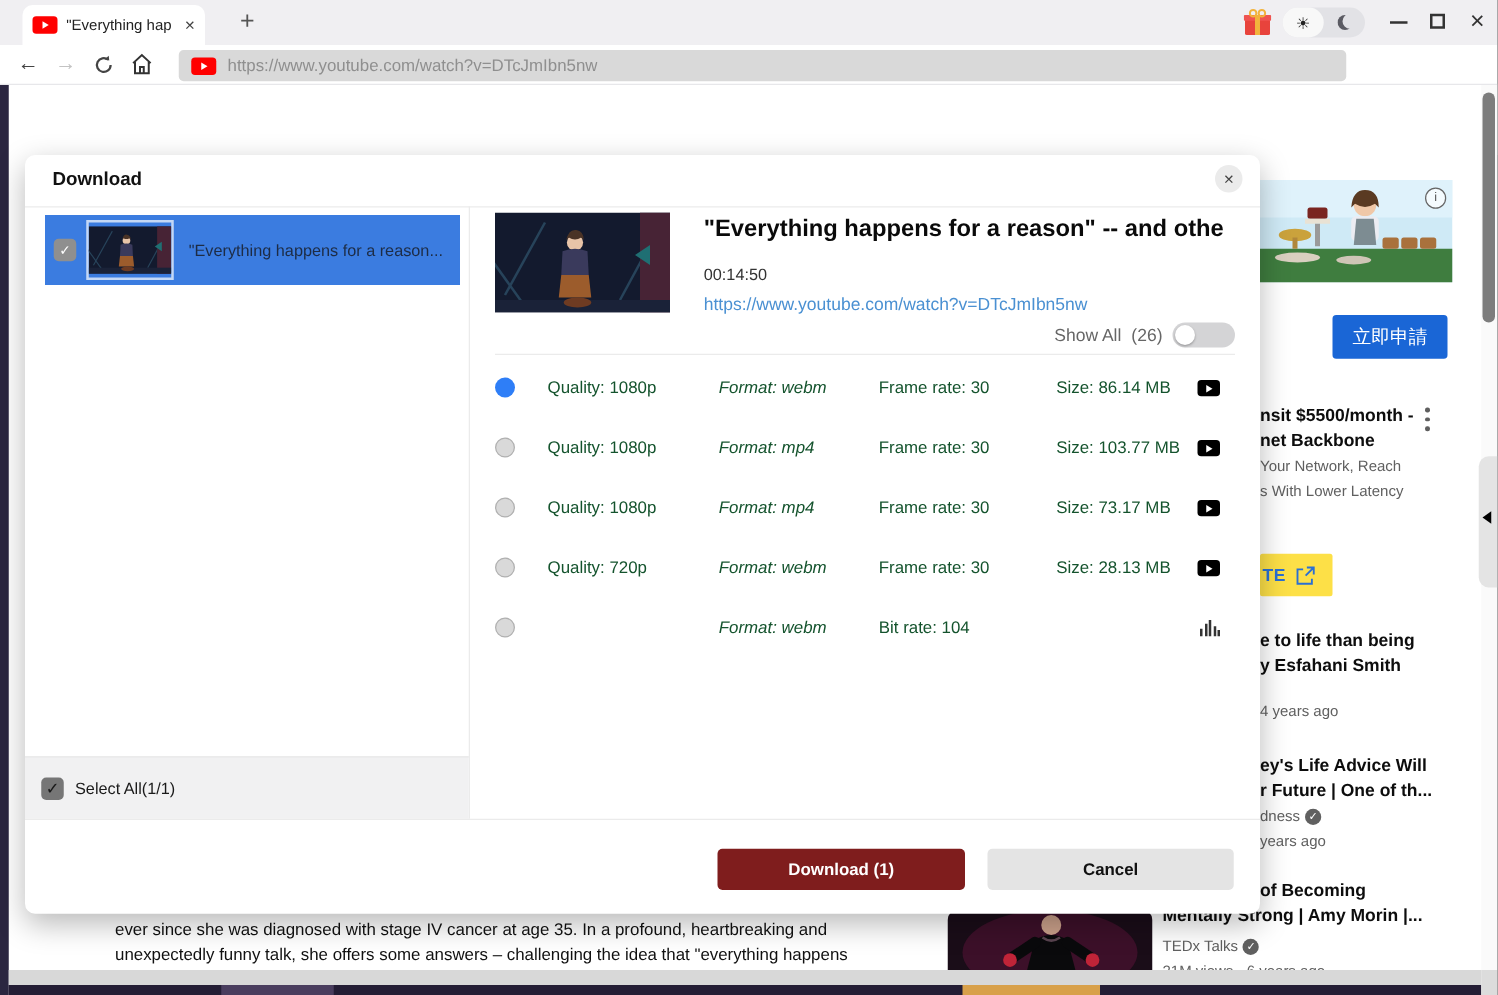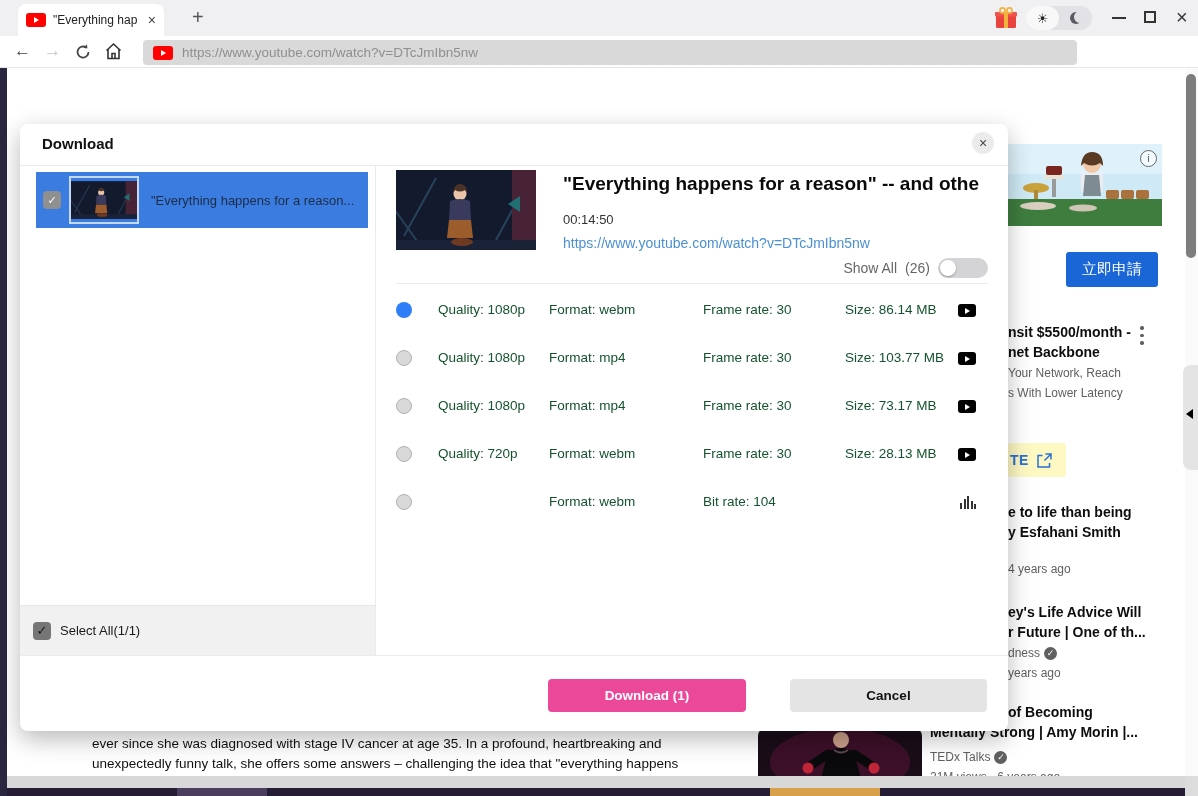--- a/index.html
+++ b/index.html
@@ -55,21 +55,21 @@
   
   .leftstrip{position:absolute;left:0;top:68px;width:7px;height:728px;background:#2b2640;}
   .adinfo{position:absolute;left:1140px;top:150px;width:15px;height:15px;border:1.5px solid #666;border-radius:50%;
        background:rgba(255,255,255,.65);font-size:10px;color:#555;display:flex;align-items:center;justify-content:center;}
   .applybtn{position:absolute;left:1066px;top:252px;width:92px;height:35px;background:#1a66d6;color:#fff;
        font-size:15px;display:flex;align-items:center;justify-content:center;border-radius:3px;}
   .sb-title{position:absolute;font-size:14px;font-weight:bold;color:#0d0d0d;line-height:20px;white-space:nowrap;}
   .sb-meta{position:absolute;font-size:12px;color:#606060;white-space:nowrap;display:flex;align-items:center;gap:4px;}
   .badge{width:13px;height:13px;border-radius:50%;background:#606060;color:#fff;font-size:9px;
        display:inline-flex;align-items:center;justify-content:center;}
-  .chip{position:absolute;left:1008px;top:443px;width:58px;height:34px;background:#fef9c3;border-radius:2px;
+  .chip{position:absolute;left:1008px;top:443px;width:58px;height:34px;background:#fde047;border-radius:2px;
        display:flex;align-items:center;justify-content:flex-start;gap:7px;padding-left:2px;box-sizing:border-box;}
   .chip span{font-size:14px;font-weight:bold;color:#2a6fd4;letter-spacing:0.5px;}
   .desc{position:absolute;font-size:13.5px;color:#111;white-space:nowrap;}
   .graystrip{position:absolute;left:7px;top:776px;width:1178px;height:12px;background:#d8d8d8;z-index:3;}
   .darkstrip{position:absolute;left:7px;top:788px;width:1178px;height:8px;background:#241d35;z-index:3;}
   .scrolltrack{position:absolute;left:1185px;top:68px;width:13px;height:708px;background:#fafafa;}
   .scrollthumb{position:absolute;left:1186px;top:74px;width:10px;height:184px;background:#7d7d7d;border-radius:5px;}
   .scrollcorner{position:absolute;left:1185px;top:776px;width:13px;height:20px;background:#dcdcdc;z-index:4;}
   .handle{position:absolute;left:1183px;top:365px;width:15px;height:105px;background:#e4e4e4;border-radius:8px 0 0 8px;}
   .handle::after{content:"";position:absolute;left:3px;top:44px;border-right:7px solid #000;
@@ -102,29 +102,29 @@
   .showall{position:absolute;right:20px;top:134px;display:flex;align-items:center;gap:8px;}
   .showall span{font-size:14px;color:#666;}
   .toggle{width:50px;height:20px;background:#d4d4d6;border-radius:10px;position:relative;}
   .toggle::after{content:"";position:absolute;left:2px;top:2px;width:16px;height:16px;border-radius:50%;
        background:#fff;box-shadow:0 1px 2px rgba(0,0,0,.3);}
   .frow{position:absolute;left:0;width:988px;height:48px;}
   .radio{position:absolute;left:376px;top:16px;width:16px;height:16px;border-radius:50%;box-sizing:border-box;}
   .radio-on{background:#2e7ef7;}
   .radio-off{background:#d9d9d9;border:1px solid #b0b0b0;}
   .fcell{position:absolute;top:0;height:48px;line-height:48px;font-size:13.5px;color:#14532d;white-space:nowrap;}
-  .c1{left:418px;}.c2{left:529px;}.c3{left:683px;}.c4{left:825px;}
+  .c1{left:418px;}.c2{left:555px;font-style:italic;}.c3{left:683px;}.c4{left:825px;}
   .vidicon{position:absolute;left:938px;top:18px;width:18px;height:13px;background:#000;border-radius:3px;}
   .vidicon::after{content:"";position:absolute;left:7px;top:3.5px;border-left:5px solid #fff;
        border-top:3px solid transparent;border-bottom:3px solid transparent;}
   .audicon{position:absolute;left:940px;top:18px;display:flex;align-items:flex-end;gap:1.5px;height:13px;}
   .audicon i{width:2px;background:#333;display:block;}
   .btn{position:absolute;top:555px;height:33px;border-radius:4px;display:flex;align-items:center;justify-content:center;
        font-size:13.5px;font-weight:bold;}
-  .btn-dl{left:528px;width:198px;background:#ec4899;color:#fff;}
+  .btn-dl{left:554px;width:198px;background:#7f1d1d;color:#fff;}
   .btn-cancel{left:770px;width:197px;background:#e4e4e4;color:#111;}
 </style>
 </head>
 <body>
 
 <div class="screen">
 
   <div class="tabbar">
     <div class="tab">
       <span class="ytfav"></span>

